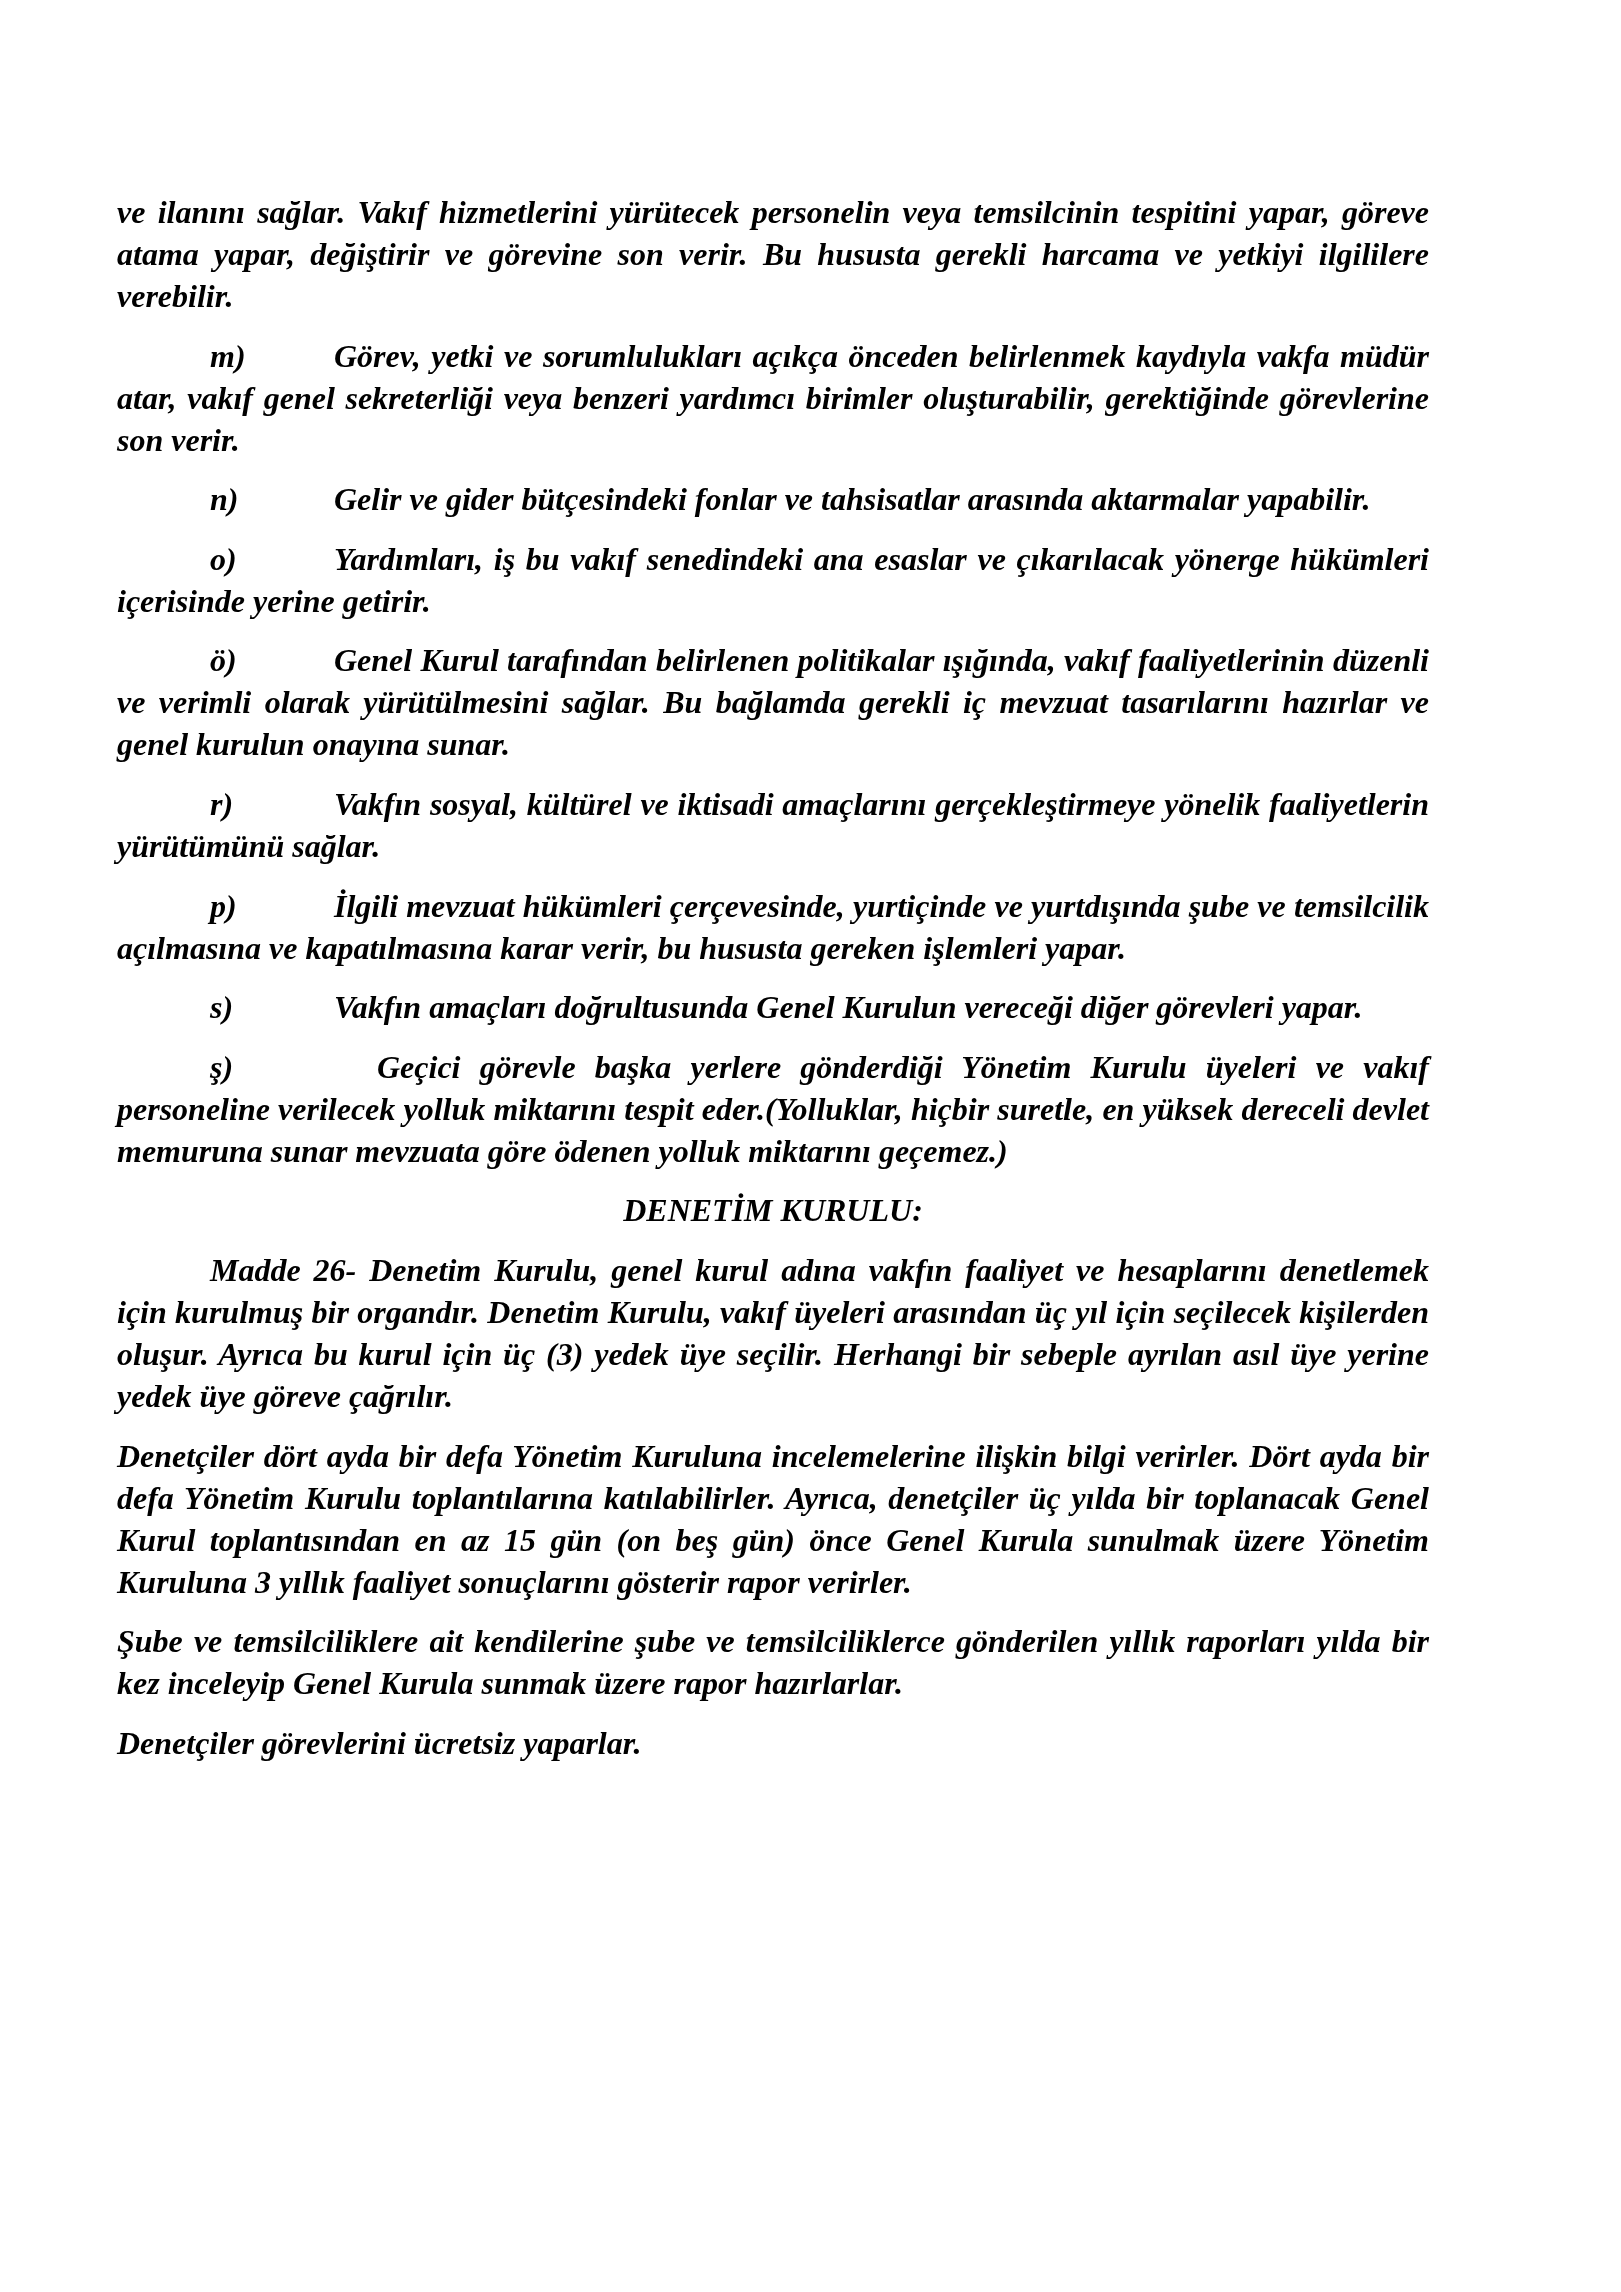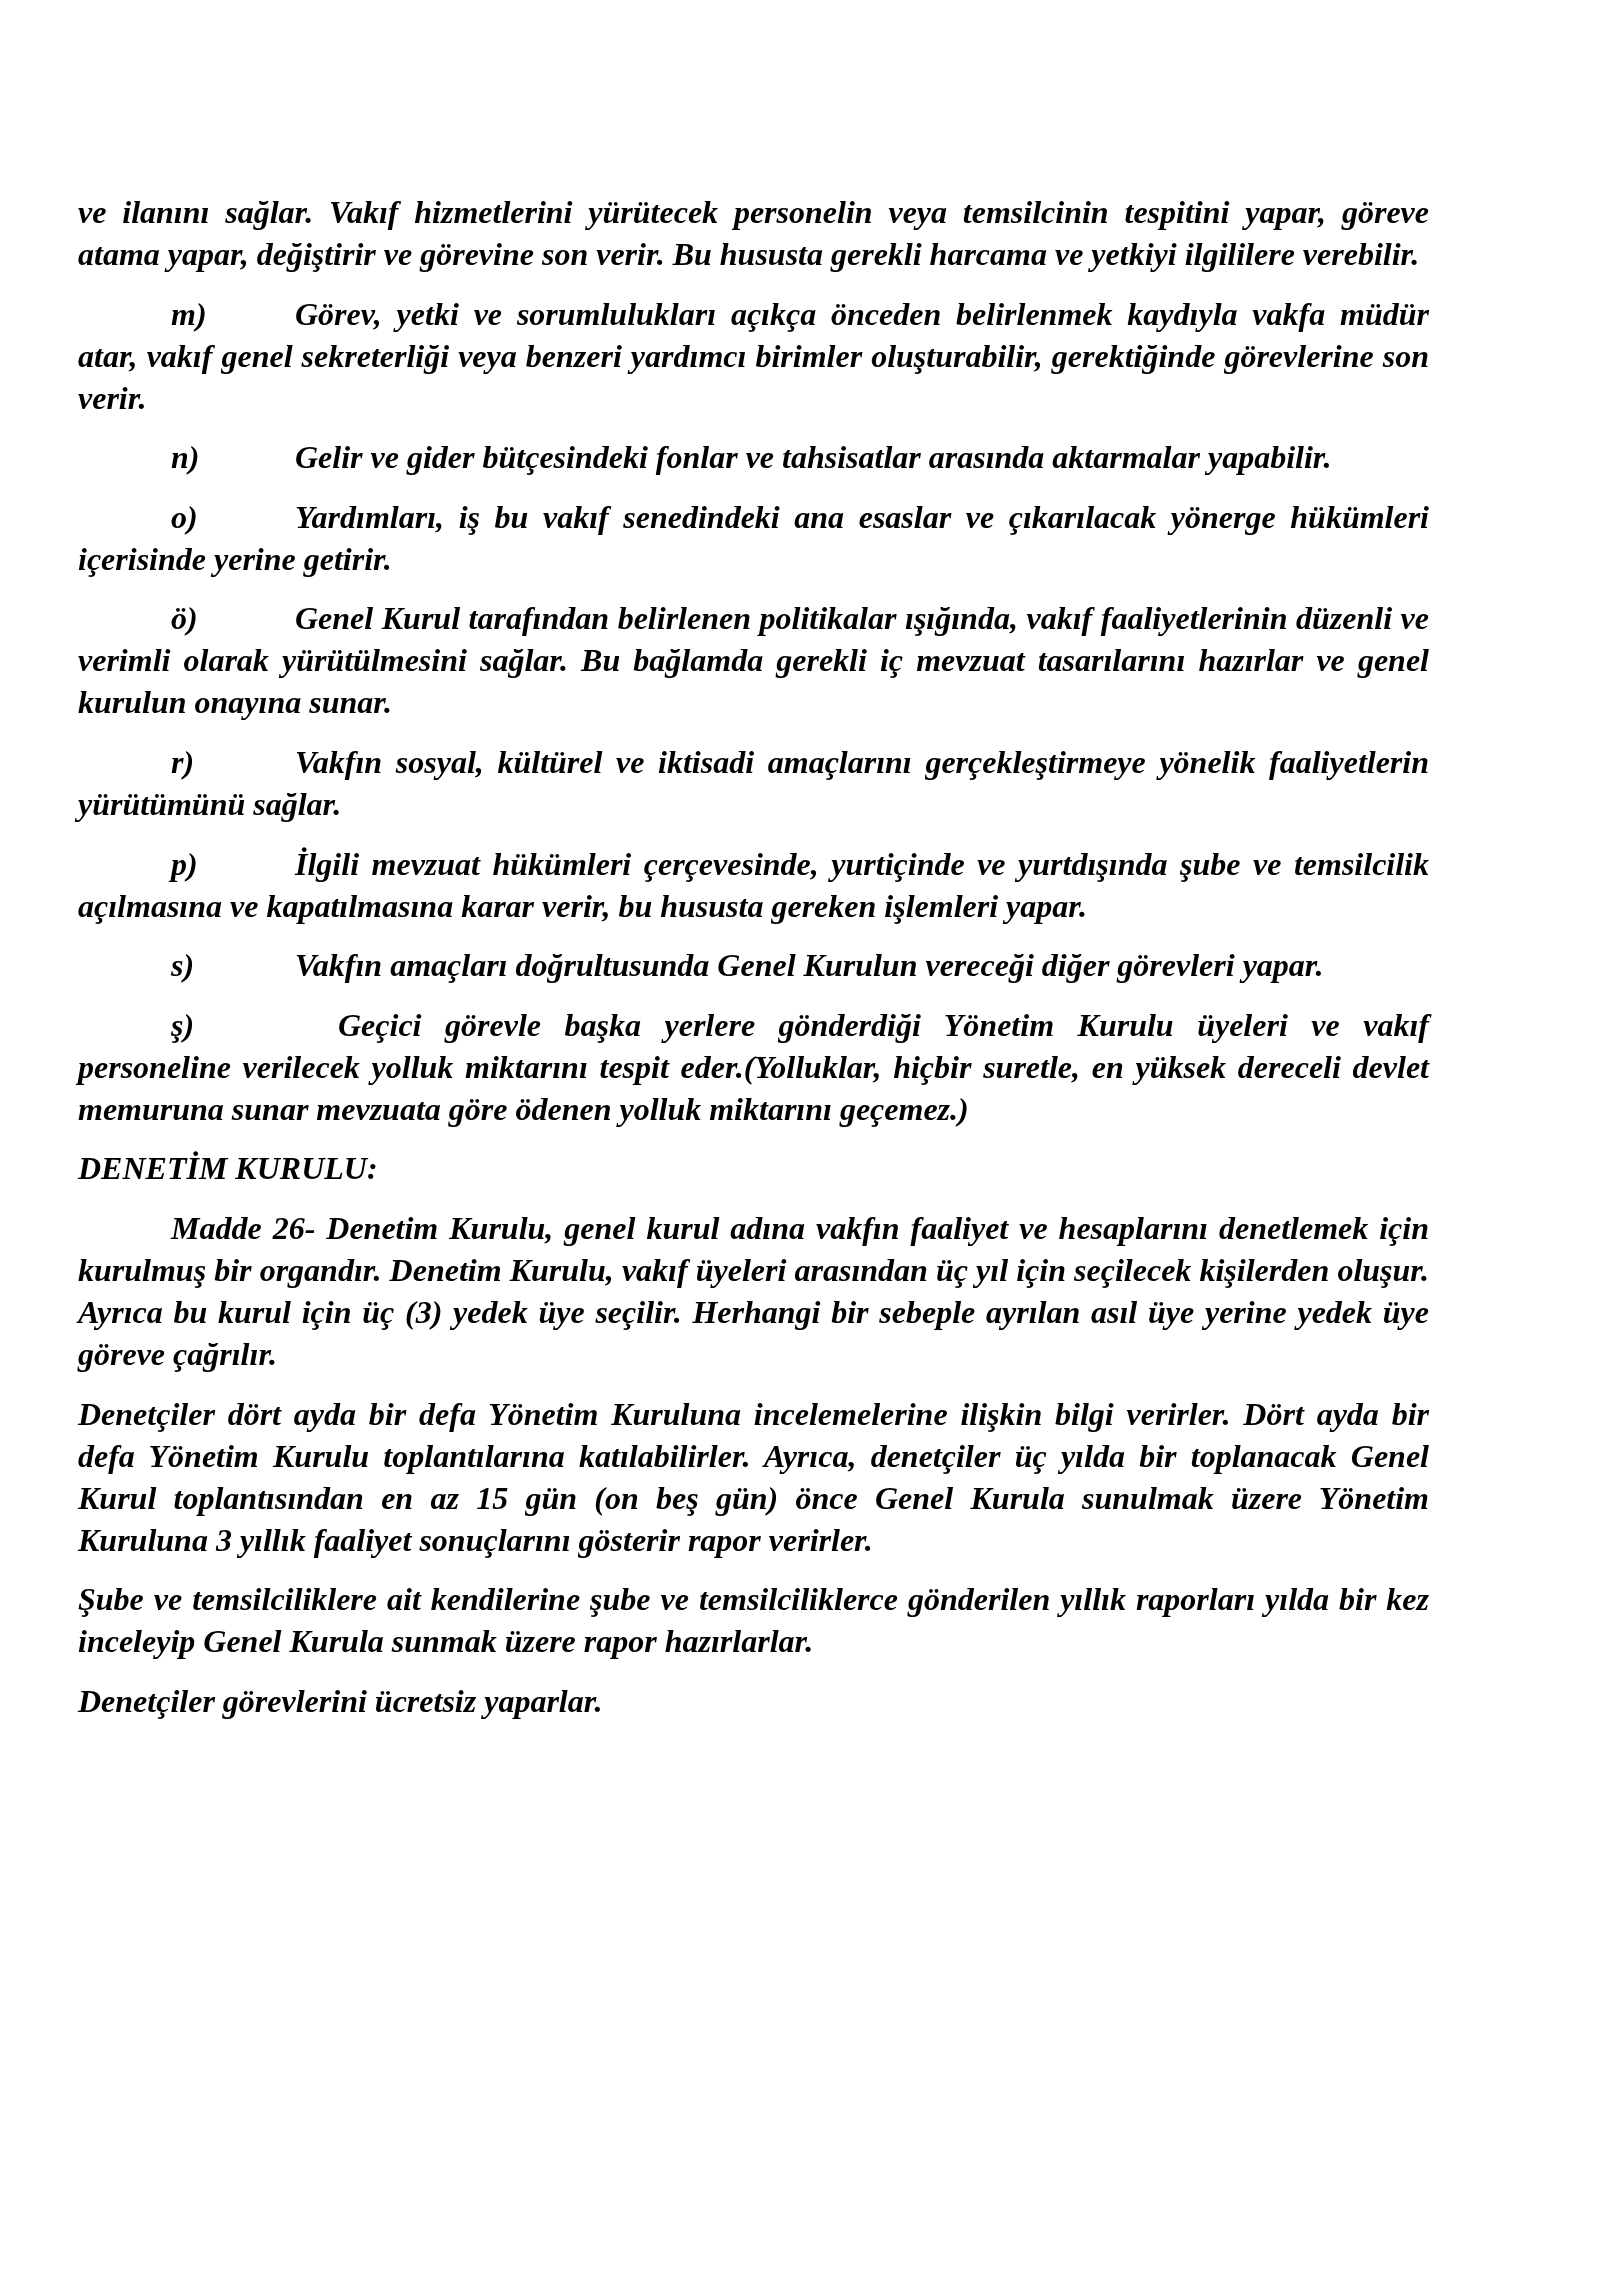--- a/index.html
+++ b/index.html
@@ -5,21 +5,21 @@
   html, body {
     margin: 0;
     padding: 0;
     background: #ffffff;
   }
   .page {
     position: relative;
     width: 1621px;
     height: 2293px;
     box-sizing: border-box;
-    padding: 191px 192px 0 78px;
+    padding: 191px 192px 0 117px;
     background: #ffffff;
     color: #000000;
     font-family: "Liberation Serif", "DejaVu Serif", serif;
     font-weight: 700;
     font-style: italic;
     font-size: 32px;
     line-height: 42px;
     overflow: hidden;
   }
   .para {
@@ -33,21 +33,21 @@
   }
   .letter {
     display: inline-block;
     width: 124px;
     text-indent: 0;
   }
   .para.lettered-wide .letter {
     width: 167px;
   }
   .para.heading {
-    text-align: left;
+    text-align: center;
     margin-top: 16px;
   }
 </style>
 </head>
 <body>
 
 <div class="page">
 
   <p class="para plain">ve ilanını sağlar. Vakıf hizmetlerini yürütecek personelin veya temsilcinin tespitini yapar, göreve atama yapar, değiştirir ve görevine son verir. Bu hususta gerekli harcama ve yetkiyi ilgililere verebilir.</p>
 

